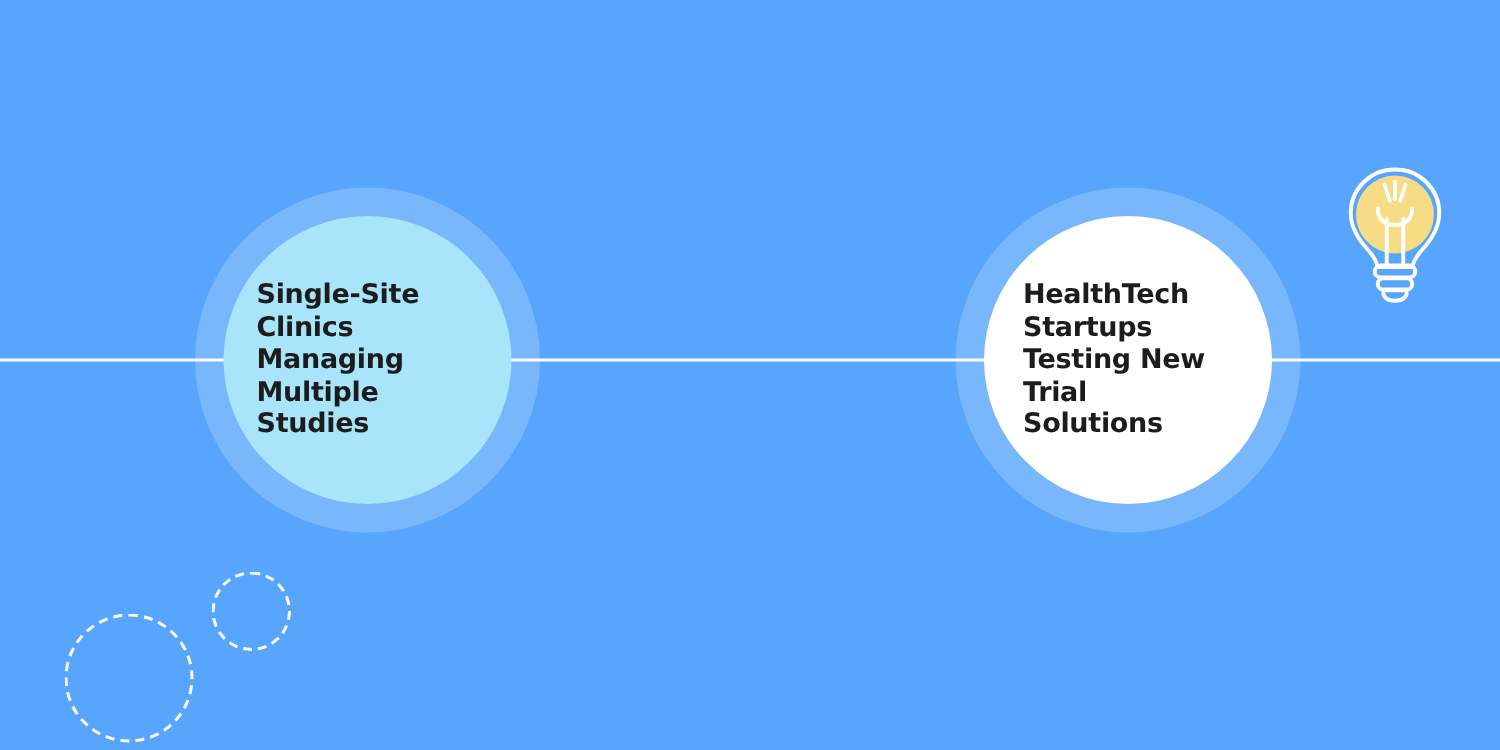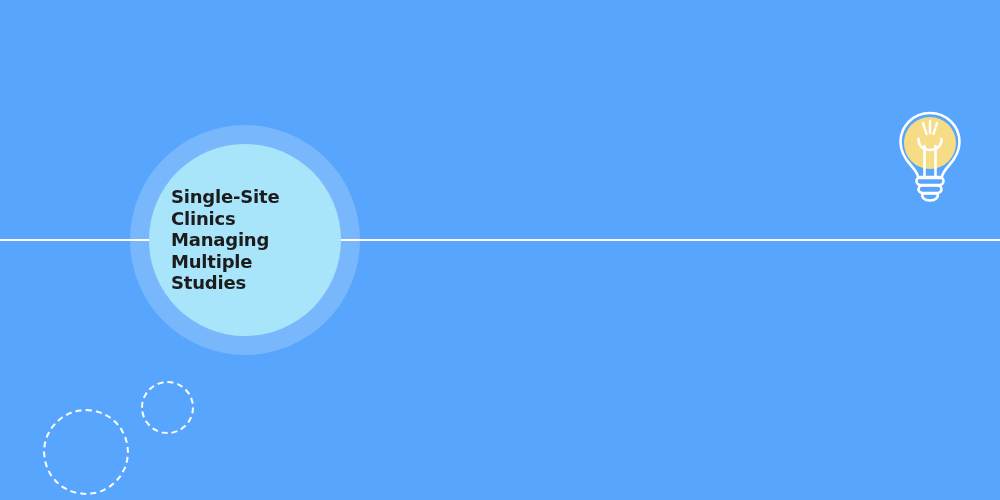--- a/index.html
+++ b/index.html
@@ -135,20 +135,29 @@
         <div class="label">Single-Site
 Clinics
 Managing
 Multiple
 Studies</div>
       </div>
     </div>
 
 
 
+    <div class="bubble plain" id="b4">
+      <div class="inner">
+        <div class="label">HealthTech
+Startups
+Testing New
+Trial
+Solutions</div>
+      </div>
+    </div>
 
   </div>
 
   <div class="bulb">
     <svg width="84" height="100" viewBox="0 0 84 100" xmlns="http://www.w3.org/2000/svg">
 
       <circle cx="42" cy="37" r="26" fill="#f7dc86"></circle>
 
       <path d="M42 7 C25.5 7 12.5 20 12.5 36 C12.5 46.5 18 54 23.5 60 C27 63.8 29.5 67.5 30.5 72 L53.5 72 C54.5 67.5 57 63.8 60.5 60 C66 54 71.5 46.5 71.5 36 C71.5 20 58.5 7 42 7 Z" fill="none" stroke="#ffffff" stroke-width="2.6" stroke-linejoin="round"></path>
 

